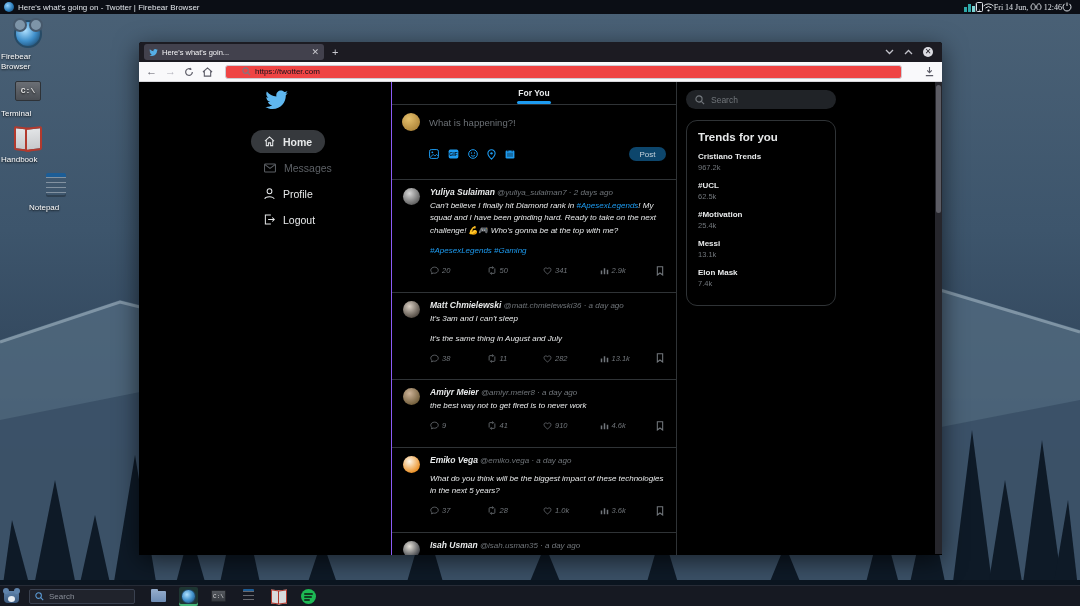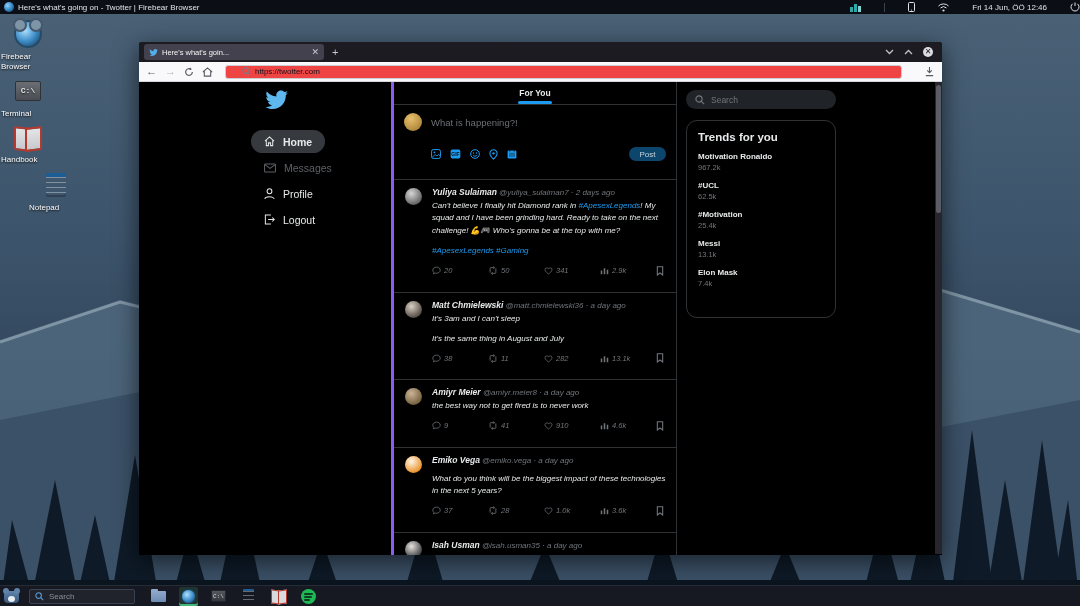--- a/index.html
+++ b/index.html
@@ -8,21 +8,21 @@
   #screen { position:relative; width:1080px; height:606px; overflow:hidden;
     background:linear-gradient(180deg,#4a6176 0%,#3d556c 38%,#33485e 60%,#22344a 78%,#17273a 100%); }
 
   
   #scenery { position:absolute; left:0; top:0; width:1080px; height:606px; pointer-events:none; }
 
   
   #top-panel { position:absolute; left:0; top:0; width:1080px; height:14px; background:#0b0e15;
     display:flex; align-items:center; color:#dfe3e8; font-size:8px; z-index:50; }
   #top-panel .win-title { display:flex; align-items:center; gap:4px; padding-left:4px; }
-  #top-panel .tray { margin-left:auto; display:flex; align-items:center; gap:23px; padding-right:0; }
+  #top-panel .tray { margin-left:auto; display:flex; align-items:center; gap:0; padding-right:8px;font-family:Liberation Serif, serif; }
   .mini-globe { width:10px; height:10px; border-radius:50%;
     background:radial-gradient(circle at 35% 35%, #8fd0ff 0%, #2e7fbc 55%, #123a5e 100%); }
   .tray-sep { width:1px; height:9px; background:#3a4250; }
   .tray svg { display:block; }
 
   
   .desk-icon { position:absolute; width:54px; text-align:left; color:#fff; font-size:8px;
     text-shadow:0 1px 2px rgba(0,0,0,.9); line-height:1.25; }
   .desk-icon .ic { margin:0 auto 3px; width:30px; height:30px; display:flex; align-items:center; justify-content:center; }
   .globe-bear { position:relative; width:28px; height:28px; border-radius:50%;
@@ -66,21 +66,21 @@
   
   #app-sidebar { position:absolute; left:112px; top:4px; width:150px; }
   #bird-logo { margin:2px 0 14px 12px; }
   .nav-item { display:flex; align-items:center; gap:8px; height:23px; margin-bottom:3px;
     padding:8px 13px; color:#e7e9ea; font-size:10.5px; width:max-content; border-radius:13px; }
   .nav-item.active { background:#36393d; font-weight:bold; }
   .nav-item.dim { color:#5d6166; }
   .nav-item svg { flex:0 0 auto; }
 
   #feed { position:absolute; left:252px; top:0; width:286px; min-height:472px;
-    border-left:3px solid #8b5cf6; border-right:1px solid #2f3336; }
+    border-left:1px solid #8b5cf6; border-right:1px solid #2f3336; }
   #feed-tabs { display:flex; height:23px; border-bottom:1px solid #2f3336; }
   .feed-tab { flex:1; display:flex; align-items:center; justify-content:center; position:relative;
     color:#71767b; font-size:8.5px; }
   .feed-tab.active { color:#e7e9ea; font-weight:bold; }
   .feed-tab.active .underline { position:absolute; bottom:0; left:50%; transform:translateX(-50%);
     width:34px; height:3px; border-radius:2px; background:#1d9bf0; }
   #compose { padding:8px 10px 18px 10px; border-bottom:1px solid #2f3336; }
   #compose-row { display:flex; gap:9px; }
   .avatar { width:18px; height:18px; border-radius:50%; flex:0 0 auto; }
   #compose-placeholder { color:#6b7075; font-size:9.5px; padding-top:4px; }
@@ -98,21 +98,21 @@
   .hashtag { color:#1d9bf0; }
   .t-actions { display:flex; align-items:center; margin-top:8px; color:#71767b; font-size:7.5px; padding-right:2px; }
   .t-act { display:flex; align-items:center; gap:3px; width:25%; }
   .t-act.bm { width:auto; margin-left:auto; }
   .tweet.partial { border-bottom:none; padding-bottom:12px; }
 
   #right-col { position:absolute; left:547px; top:8px; width:150px; }
   #search-pill { height:19px; border-radius:10px; background:#202327; display:flex; align-items:center;
     gap:6px; padding:0 9px; }
   #search-pill .ph { color:#71767b; font-size:8.5px; }
-  #trends { margin-top:11px; border:1px solid #2f3336; border-radius:11px; padding:10px 11px 20px; }
+  #trends { margin-top:11px; border:1px solid #2f3336; border-radius:11px; padding:10px 11px 8px; }
   #trends-title { color:#e7e9ea; font-size:11.5px; font-weight:bold; margin-bottom:9px; }
   .trend { margin-bottom:9px; }
   .trend .topic { color:#e7e9ea; font-size:8px; font-weight:bold; }
   .trend .count { color:#71767b; font-size:7.5px; margin-top:2px; }
 
   
   #taskbar { position:absolute; left:0; bottom:0; width:1080px; height:21px; background:#161922;
     border-top:1px solid #262b36; display:flex; align-items:center; z-index:50; }
   #start-btn { margin-left:3px; position:relative; width:17px; height:15px; }
   .bear-face { position:absolute; left:1px; top:2px; width:15px; height:12px; border-radius:4px;
@@ -559,21 +559,21 @@
           <svg width="10" height="10" viewBox="0 0 11 11">
             <circle cx="4.4" cy="4.4" r="3.4" fill="none" stroke="#71767b" stroke-width="1.3"></circle>
               <path d="M7,7 L10,10" stroke="#71767b" stroke-width="1.3"></path>
           </svg>
           <span class="ph">Search</span>
         </div>
         <div id="trends">
           <div id="trends-title">Trends for you</div>
           <div id="trend-list">
   <div class="trend">
-    <div class="topic">Motivation Ronaldo</div>
+    <div class="topic">Cristiano Trends</div>
     <div class="count">967.2k</div>
   </div>
 
   <div class="trend">
     <div class="topic">#UCL</div>
     <div class="count">62.5k</div>
   </div>
 
   <div class="trend">
     <div class="topic">#Motivation</div>

